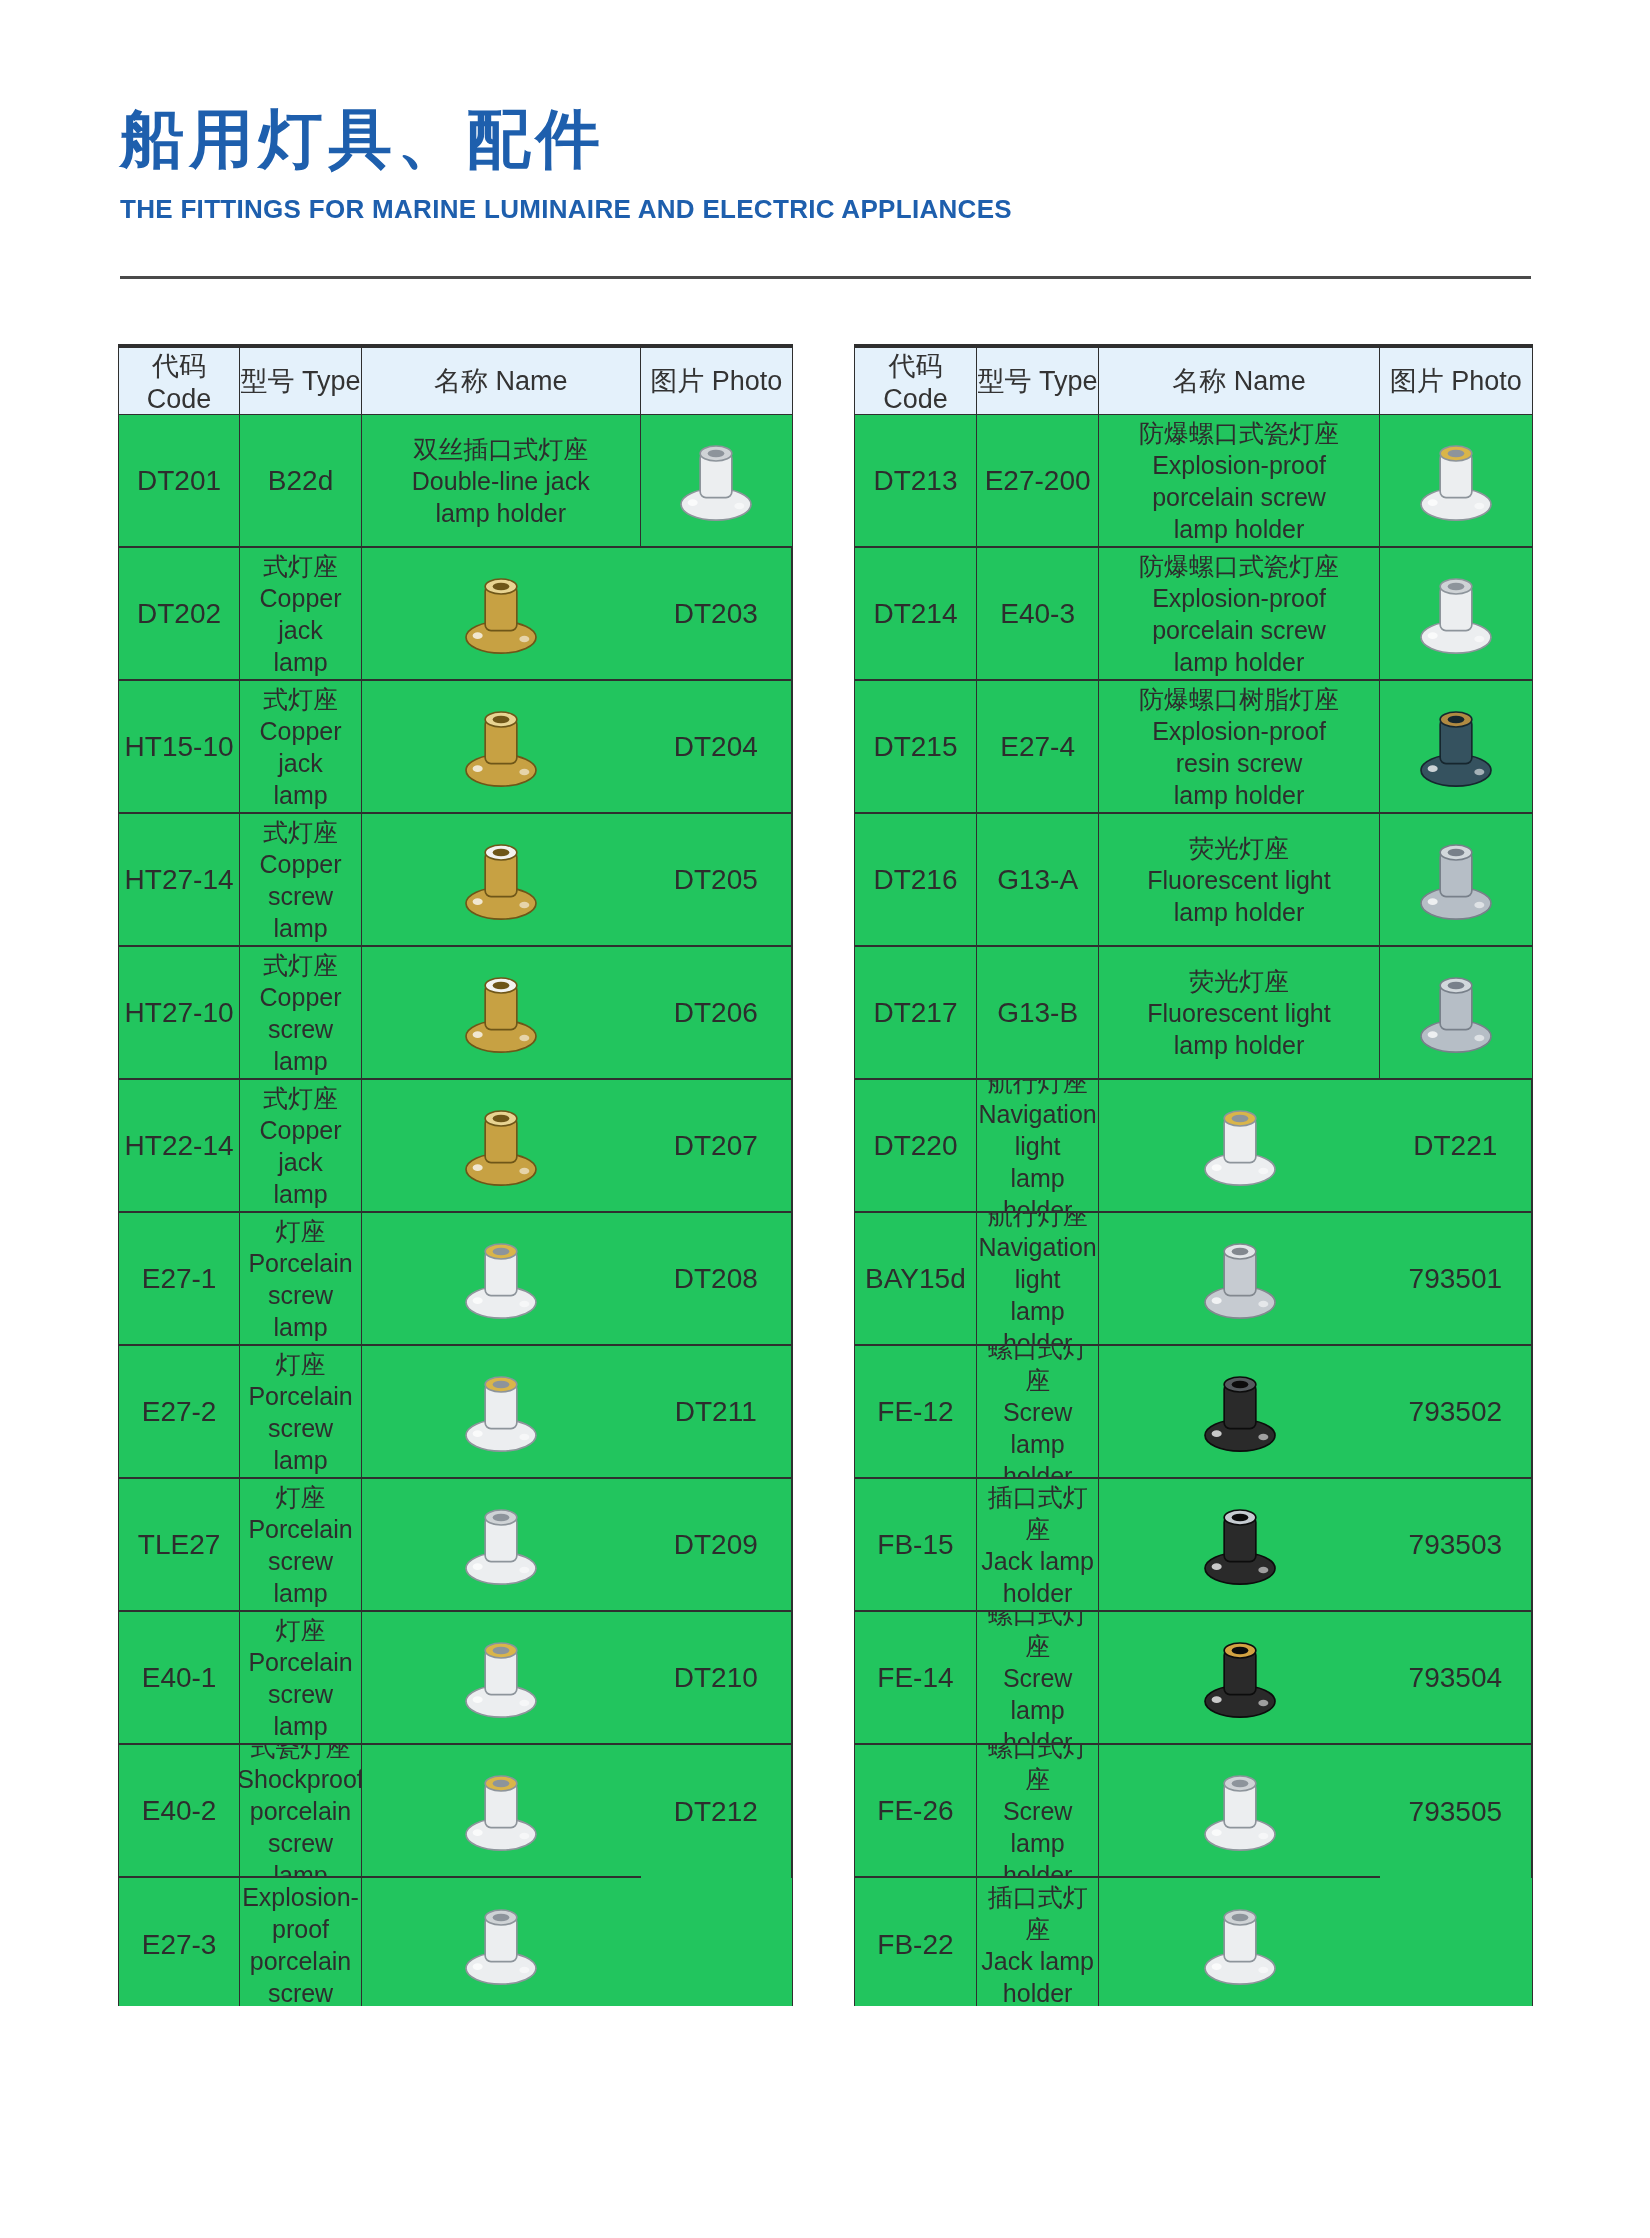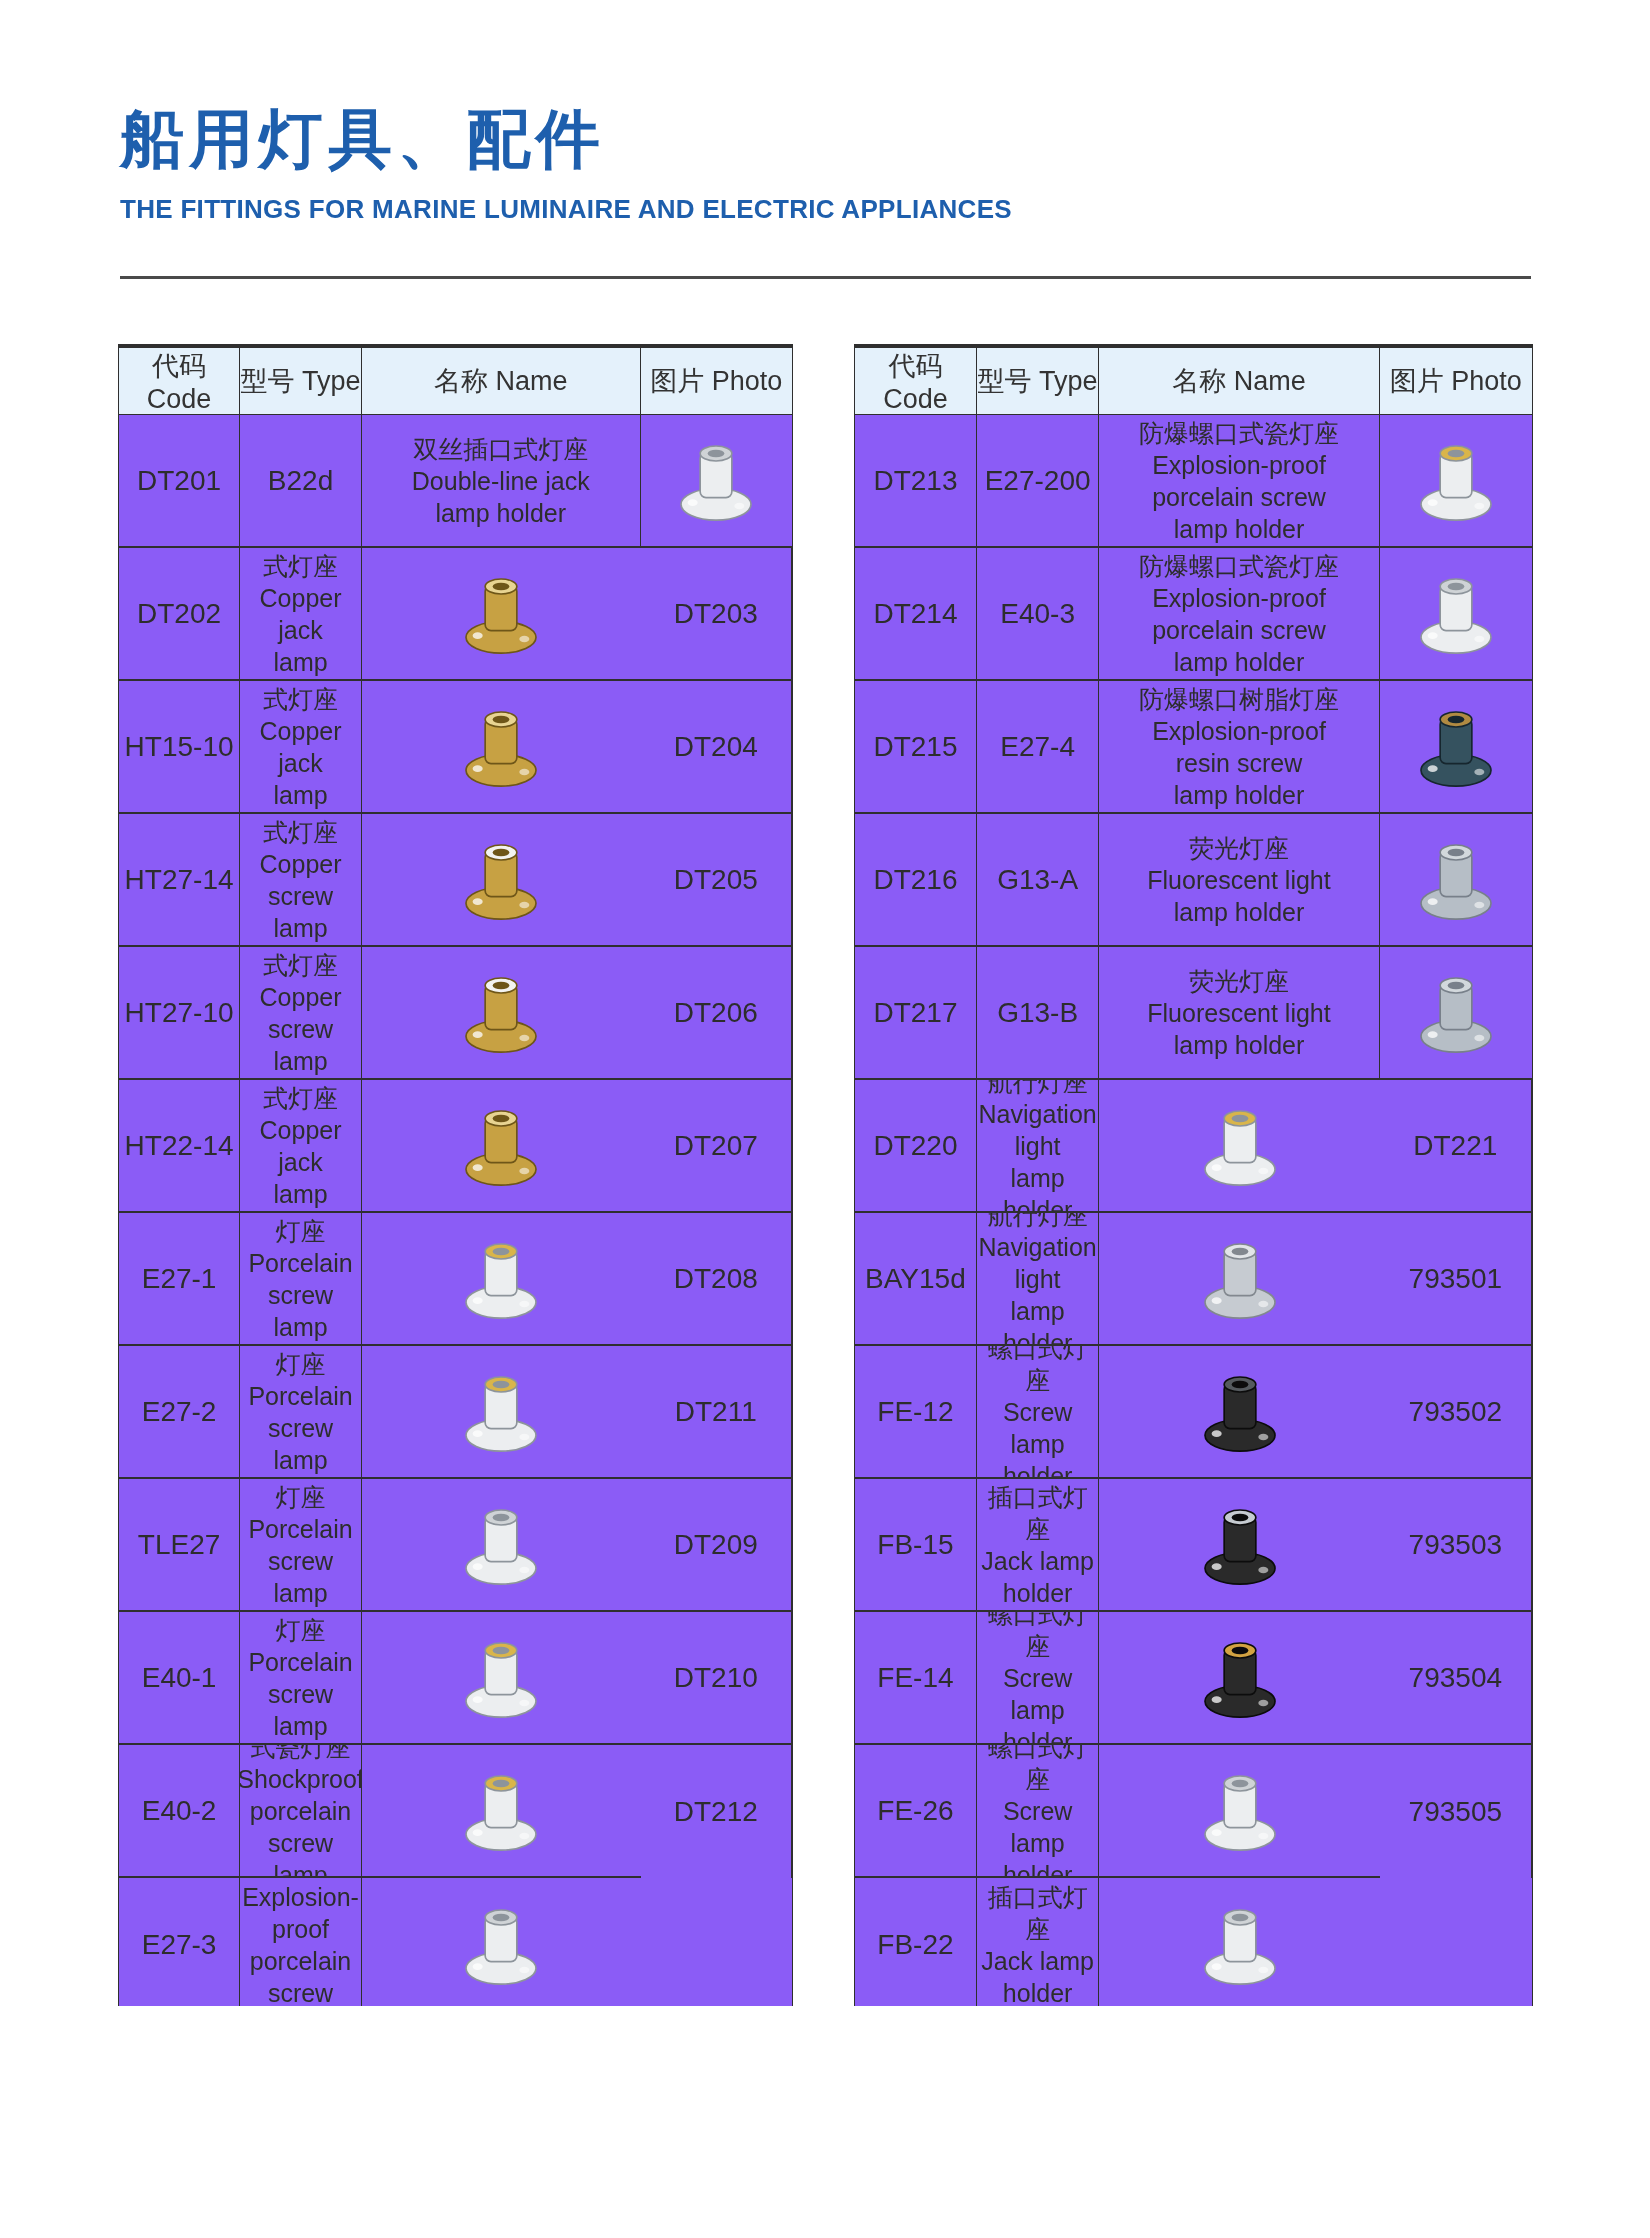--- a/index.html
+++ b/index.html
@@ -31,21 +31,21 @@
 
   .cat-table{
     position:absolute;top:344px;
     display:grid;
     grid-template-columns:18% 18.1% 41.4% 22.5%;
     grid-template-rows:67px repeat(12,133px);
     border-left:1.3px solid #2f2f2f;
     border-right:1.3px solid #2f2f2f;
     border-top:4px solid #2f2f2f;
     border-bottom:4px solid #2f2f2f;
-    background:#8b5cf6;
+    background:#22c55e;
   }
   .cat-table.left{left:118px;width:673px;}
   .cat-table.right{left:854px;width:677px;}
 
   .cell{
     display:flex;align-items:center;justify-content:center;
     flex-direction:column;text-align:center;
     border-right:1.3px solid #2f2f2f;
     border-bottom:2.7px solid #2f2f2f;
     overflow:hidden;

